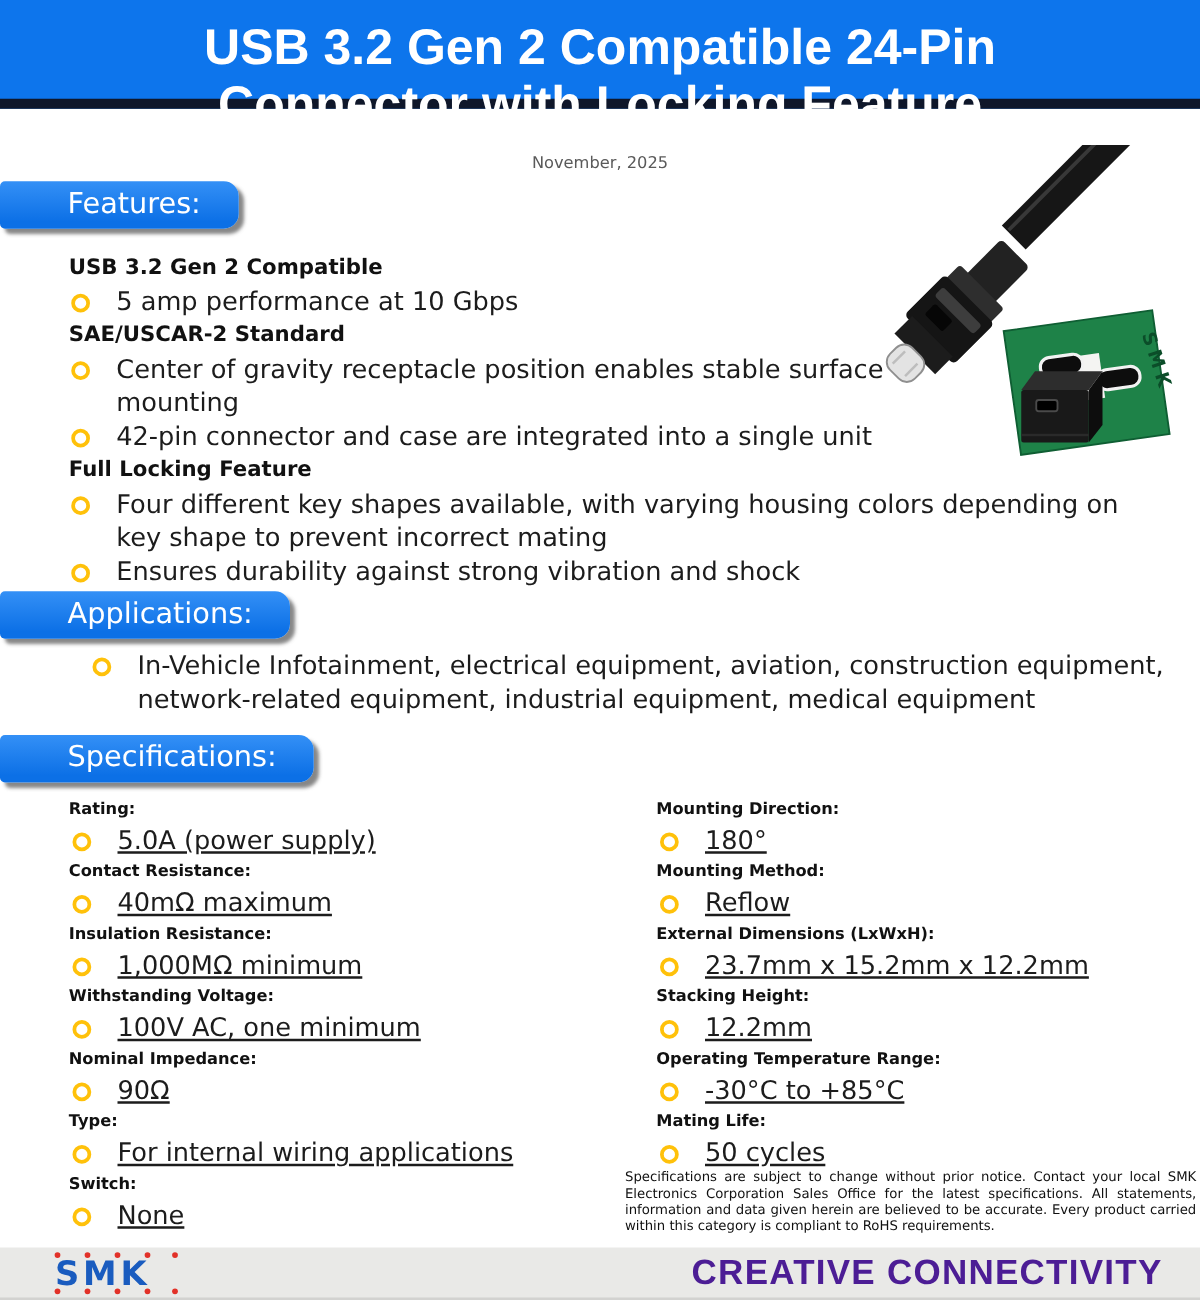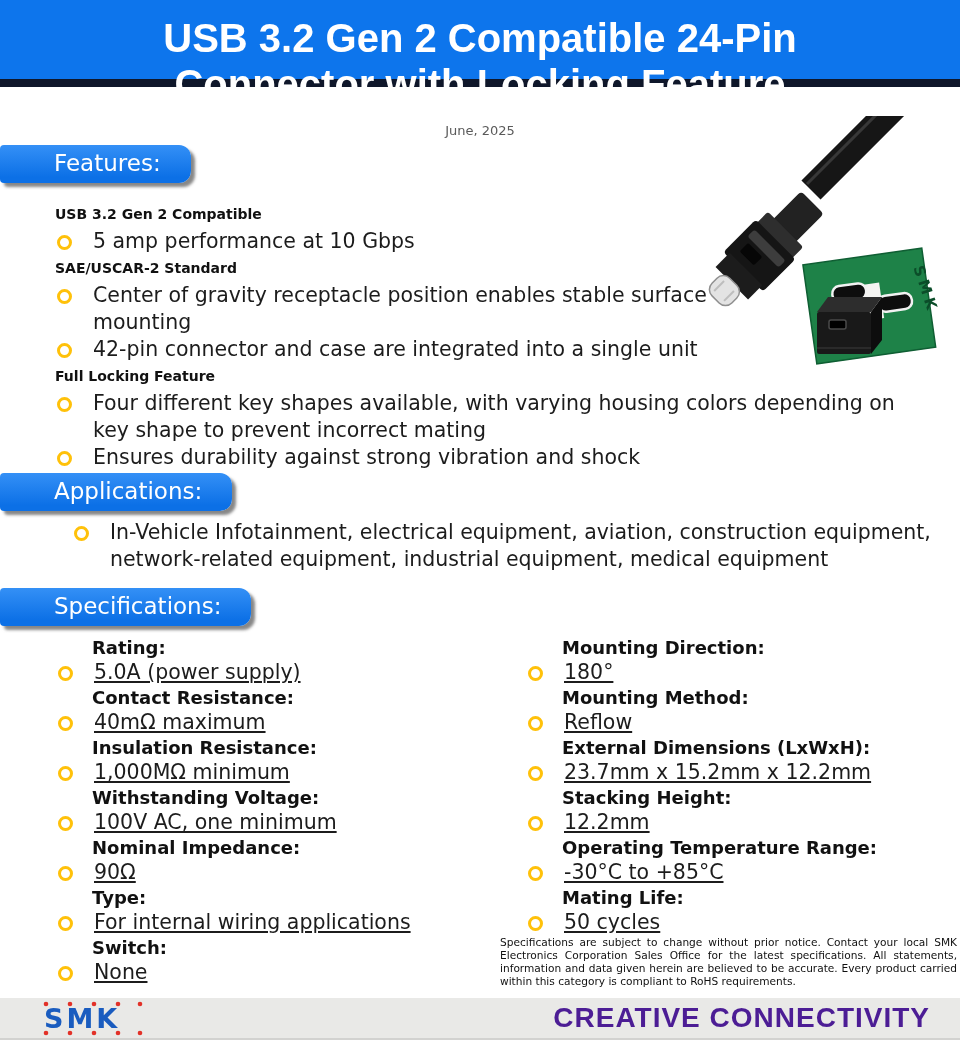--- a/index.html
+++ b/index.html
@@ -31,35 +31,35 @@
     box-shadow:4px 4px 3px rgba(95,95,95,0.75);
     color:#ffffff; font-size:23px; line-height:37px;
     padding:0 30px 0 54px; white-space:nowrap;
   }
   .tab-features { top:145px; }
   .tab-applications { top:473px; }
   .tab-specifications { top:588px; }
 
   
   .features-body { position:absolute; left:55px; top:201px; width:890px; }
-  .feat-heading { font-weight:bold; font-size:14px; line-height:27px; color:#111; }
+  .feat-heading { font-weight:bold; font-size:17px; line-height:27px; color:#111; }
   .bullet-row { display:flex; align-items:flex-start; padding-left:2px;gap:12px; }
   .ring {
     flex:0 0 auto; width:9px; height:9px; border:3.5px solid #ffc10a;
     border-radius:50%; margin:7px 9px 0 0; background:transparent;
   }
   .bullet-text { font-size:20.5px; line-height:27px; white-space:pre-line; }
 
   .applications-body { position:absolute; left:72px; top:519px; width:885px; }
 
   
   .spec-col { position:absolute; top:635px; }
   .spec-left { left:55px; width:455px; }
   .spec-right { left:525px; width:432px; }
-  .spec-name { font-weight:bold; font-size:18px; line-height:25px; color:#111;margin-left:37px; }
+  .spec-name { font-weight:bold; font-size:13px; line-height:25px; color:#111; }
   .spec-col .bullet-row { padding-left:3px; }
   .spec-col .ring { margin-top:6px; }
   .spec-col .bullet-text { font-size:20.5px; line-height:25px;text-decoration:underline; }
 
   
   .disclaimer {
     position:absolute; left:500px; top:936px; width:457px;
     font-size:10.6px; line-height:12.9px; text-align:justify; color:#101010;
   }
 
@@ -82,21 +82,21 @@
 <body>
 
 <div class="page">
 
   <div class="header">
     <div class="header-title">
       <div>USB 3.2 Gen 2 Compatible 24-Pin</div>
       <div>Connector with Locking Feature</div>
     </div>
   </div>
-  <div class="date-line">June, 2025</div>
+  <div class="date-line">November, 2025</div>
 
   <div class="product-photo">
     <svg width="256" height="256" viewBox="0 0 256 256">
 
       <g>
         <line x1="204" y1="-14" x2="116" y2="74" stroke="#161616" stroke-width="27"></line>
         <line x1="196" y1="-16" x2="112" y2="68" stroke="#383838" stroke-width="3"></line>
       </g>
 
       <g transform="rotate(45 63 141)">

